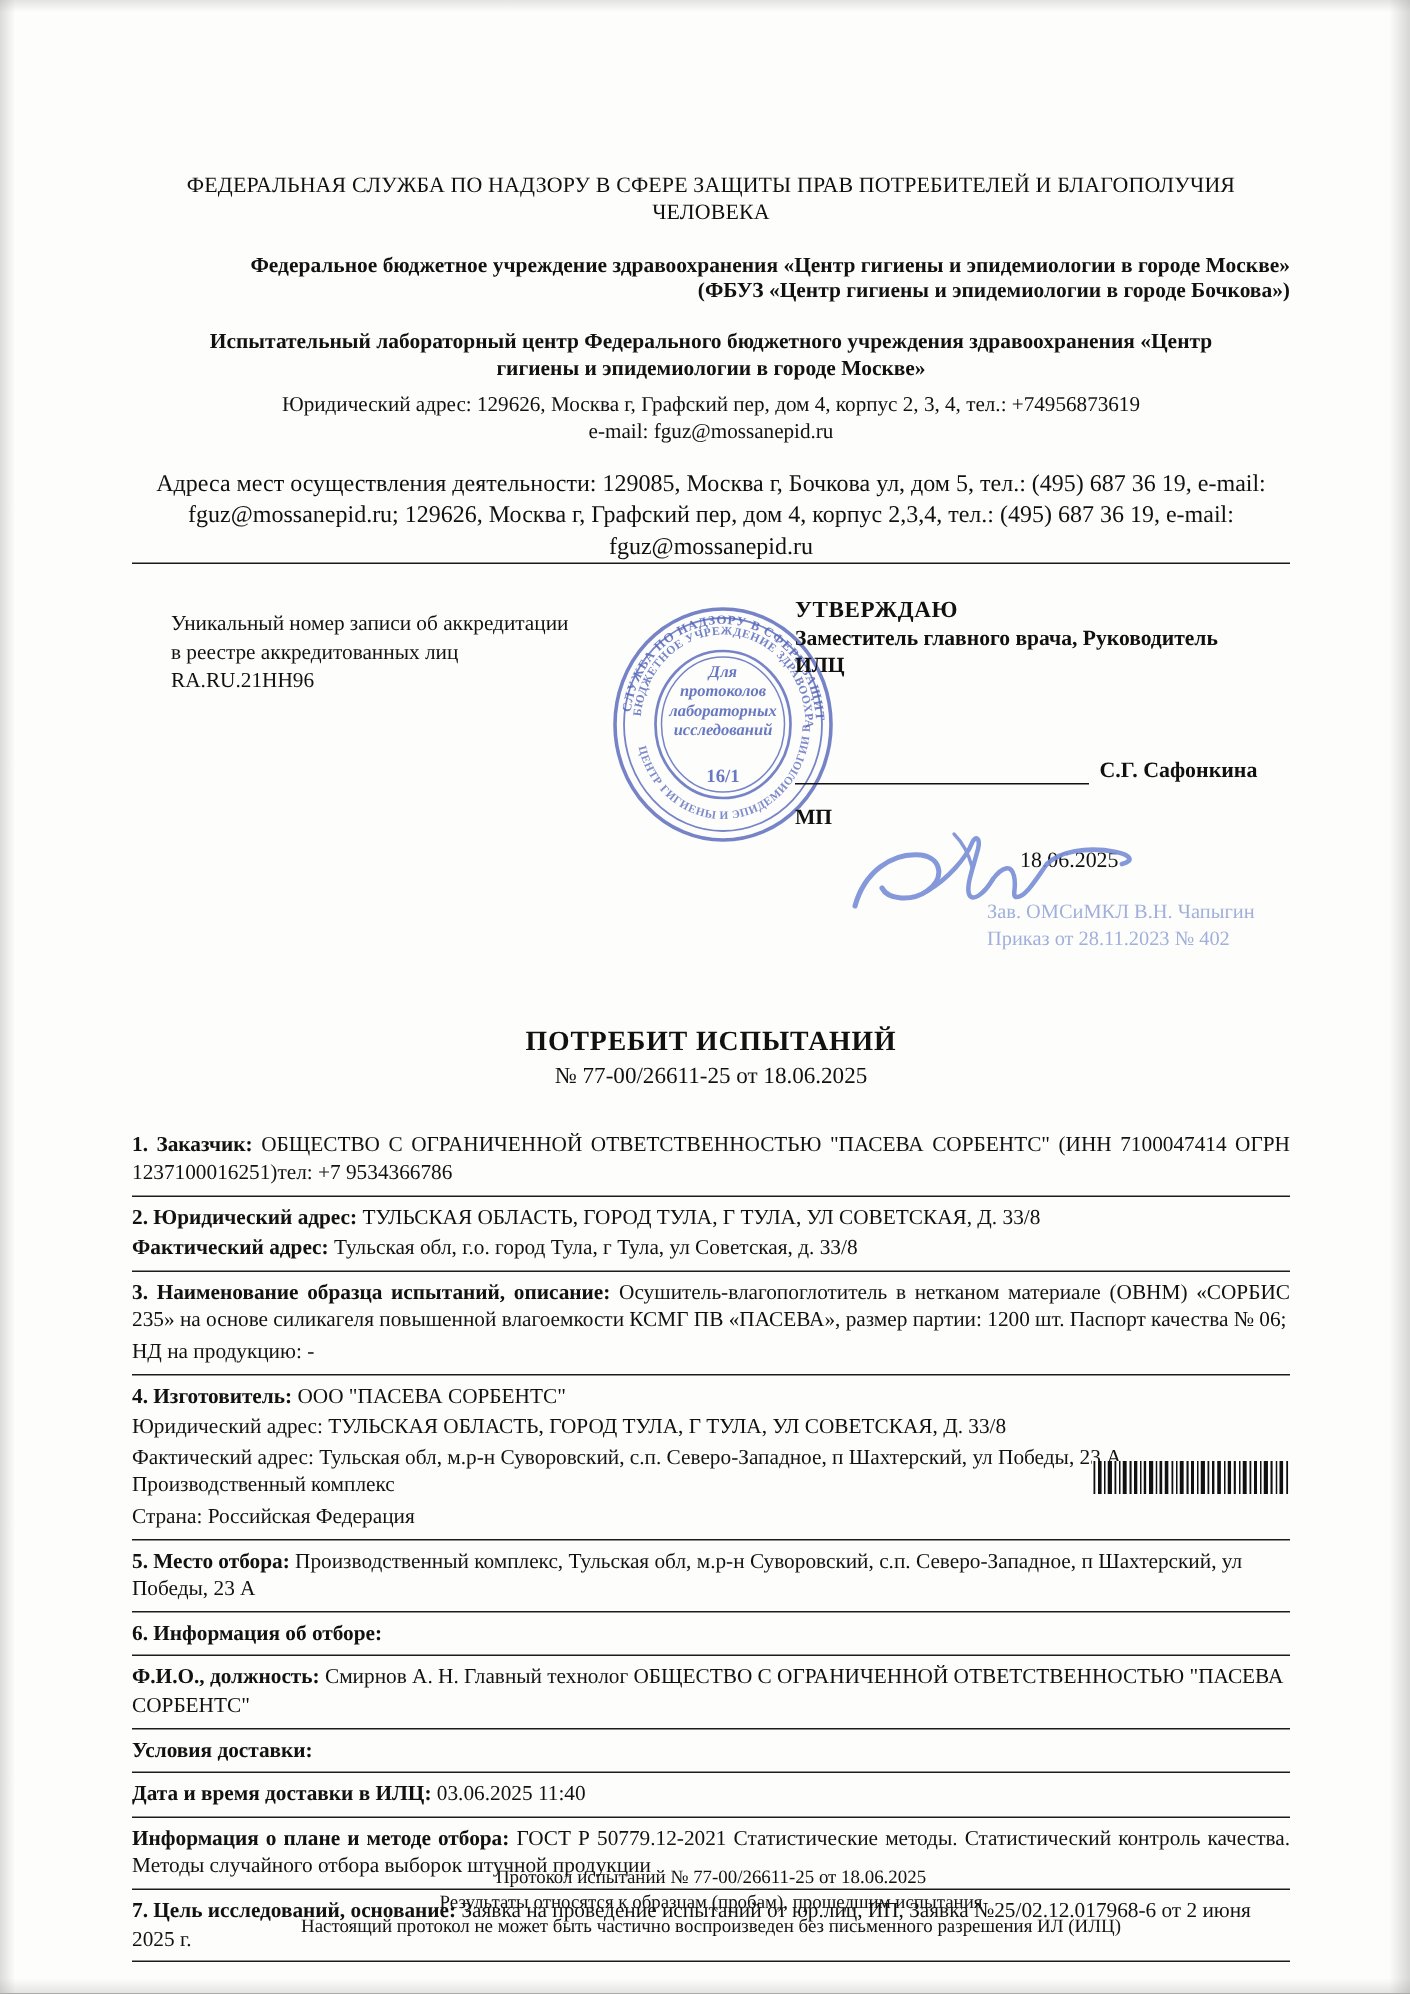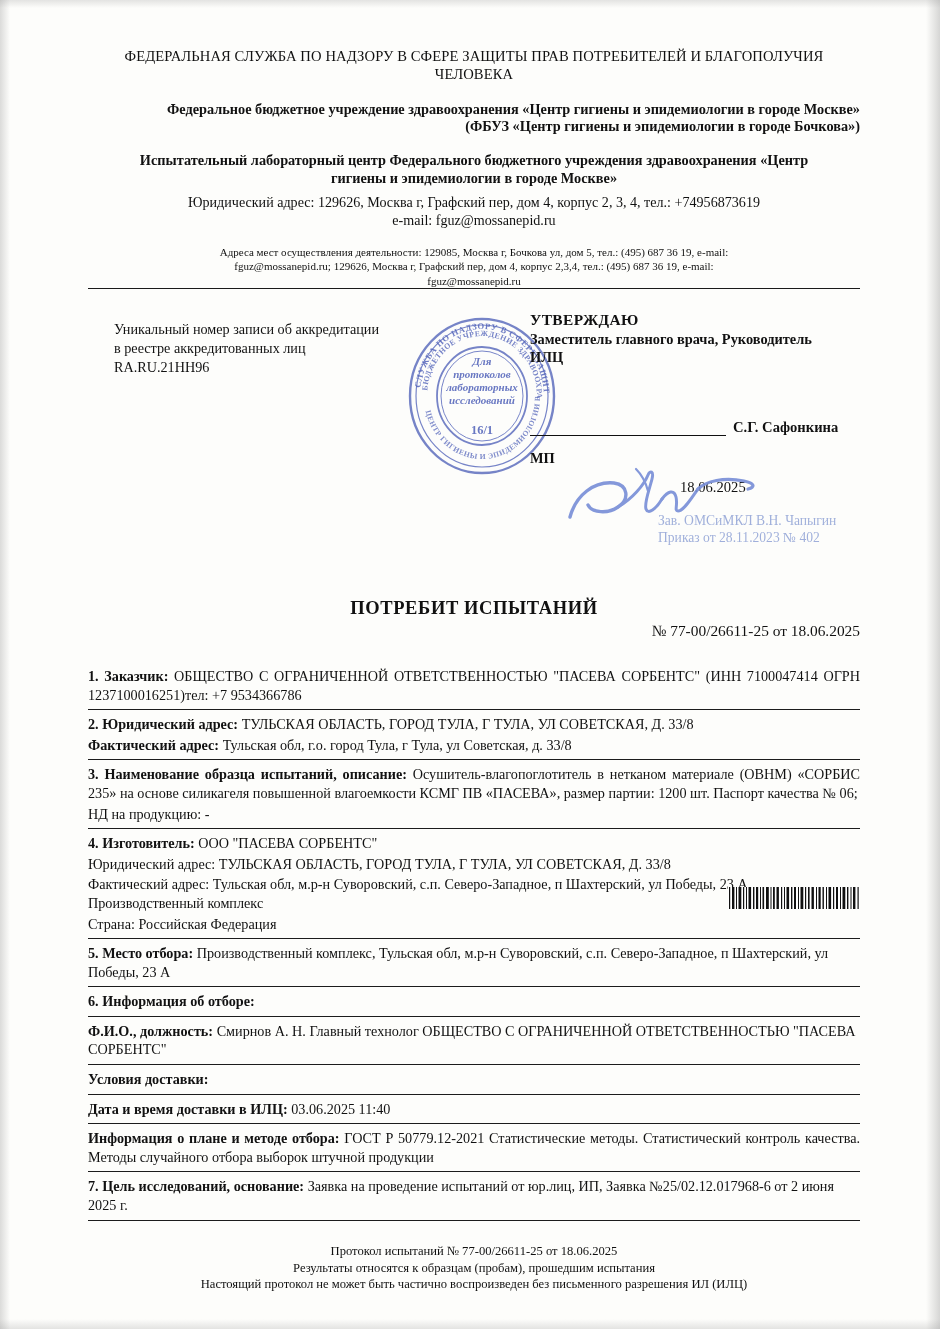--- a/index.html
+++ b/index.html
@@ -45,21 +45,21 @@
     left: 88px;
     top: 0;
     width: 772px;
   }
 
   
   .hdr-agency {
     text-align: center;
     font-size: 14.6px;
     line-height: 1.22;
-    margin-top: 48px;
+    margin-top: 116px;
     letter-spacing: 0.1px;
   }
   .hdr-org {
     text-align: right;
     font-size: 14.3px;
     font-weight: bold;
     line-height: 1.25;
     margin-top: 17px;
   }
   .hdr-ilc {
@@ -70,21 +70,21 @@
     margin-top: 16px;
   }
   .hdr-addr {
     text-align: center;
     font-size: 14.1px;
     line-height: 1.28;
     margin-top: 5px;
   }
   .hdr-places {
     text-align: center;
-    font-size: 11px;
+    font-size: 16px;
     line-height: 1.3;
     margin-top: 16px;
   }
 
   hr.rule {
     border: none;
     border-top: 1.3px solid #1a1a1a;
     margin: 0;
   }
   .rule-header { margin-top: 22px; }
@@ -213,21 +213,21 @@
 
   
   .protocol-title {
     text-align: center;
     font-size: 18.5px;
     font-weight: bold;
     letter-spacing: 0.6px;
     margin-top: 52px;
   }
   .protocol-num {
-    text-align: right;
+    text-align: center;
     font-size: 15.4px;
     margin-top: 3px;
   }
 
   
   .body-sections { margin-top: 22px; }
   .sec {
     border-bottom: 1.2px solid #1c1c1c;
     padding: 3px 0 3px 0;
   }

